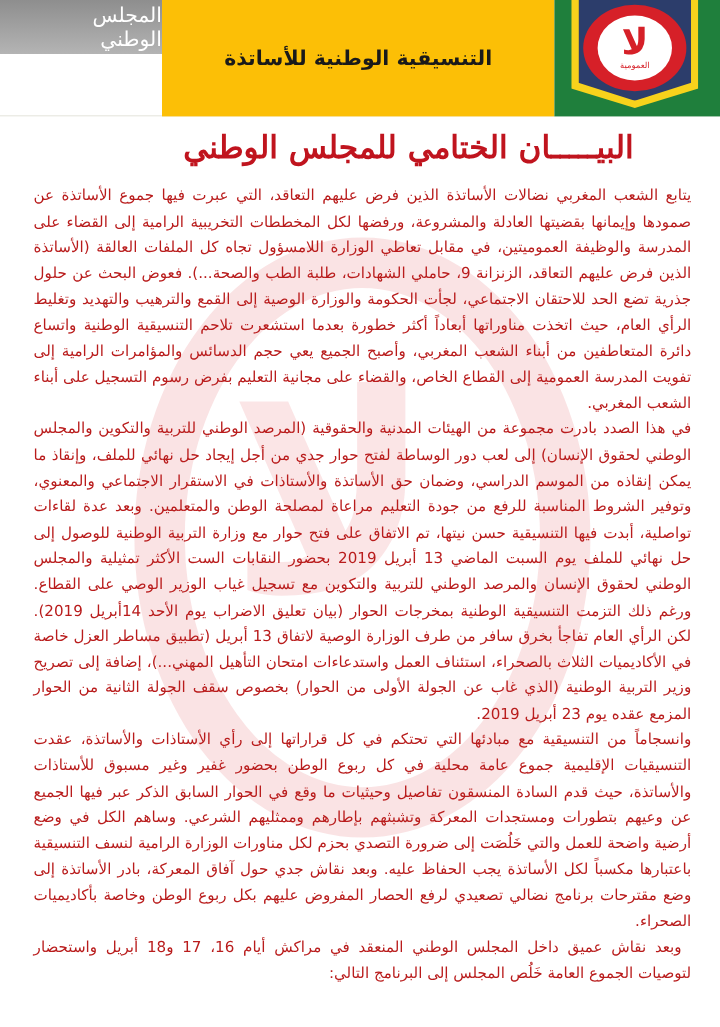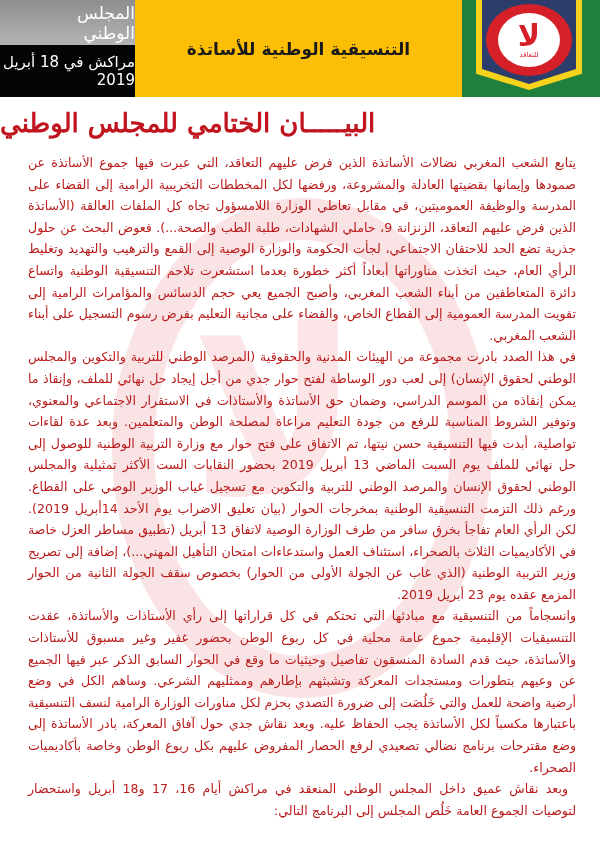--- a/index.html
+++ b/index.html
@@ -114,21 +114,21 @@
       font-size: 230px;
       font-weight: bold;
       color: rgba(220, 40, 50, 0.12);
       line-height: 230px;
       pointer-events: none;
     }
     .title {
       position: absolute;
       left: 0; top: 108px;
       width: 528px;
-      text-align: left;
+      text-align: right;
       direction: rtl;
       color: #c0141e;
       font-size: 26px;
       font-weight: bold;
       font-family: "DejaVu Serif", serif;
     }
     .body-text {
       position: absolute;
       left: 28px; top: 152px;
       width: 548px;
@@ -140,32 +140,31 @@
     }
     .body-text p { text-align: justify; text-align-last: right; }
     .body-text p.indent { text-indent: 8px; }
   </style>
 </head>
 <body>
 
 <div class="header">
   <div class="hdr-left">
     <div class="hdr-left-top">المجلس الوطني</div>
-    <div class="hdr-left-bottom">مراكش في 18 أبريل 2019</div>
   </div>
   <div class="hdr-mid">
     <div>التنسيقية الوطنية للأساتذة</div>
   </div>
   <div class="hdr-right">
     <div class="shield"></div>
     <div class="shield-inner"></div>
     <div class="seal">
       <div class="seal-inner">
         <div class="seal-glyph">لا</div>
-        <div class="seal-caption">للتعاقد</div>
+        <div class="seal-caption">العمومية</div>
       </div>
     </div>
   </div>
 </div>
 
 <div class="watermark"></div>
 <div class="watermark-glyph">لا</div>
 
 <h1 class="title">البيـــــان الختامي للمجلس الوطني</h1>
 

